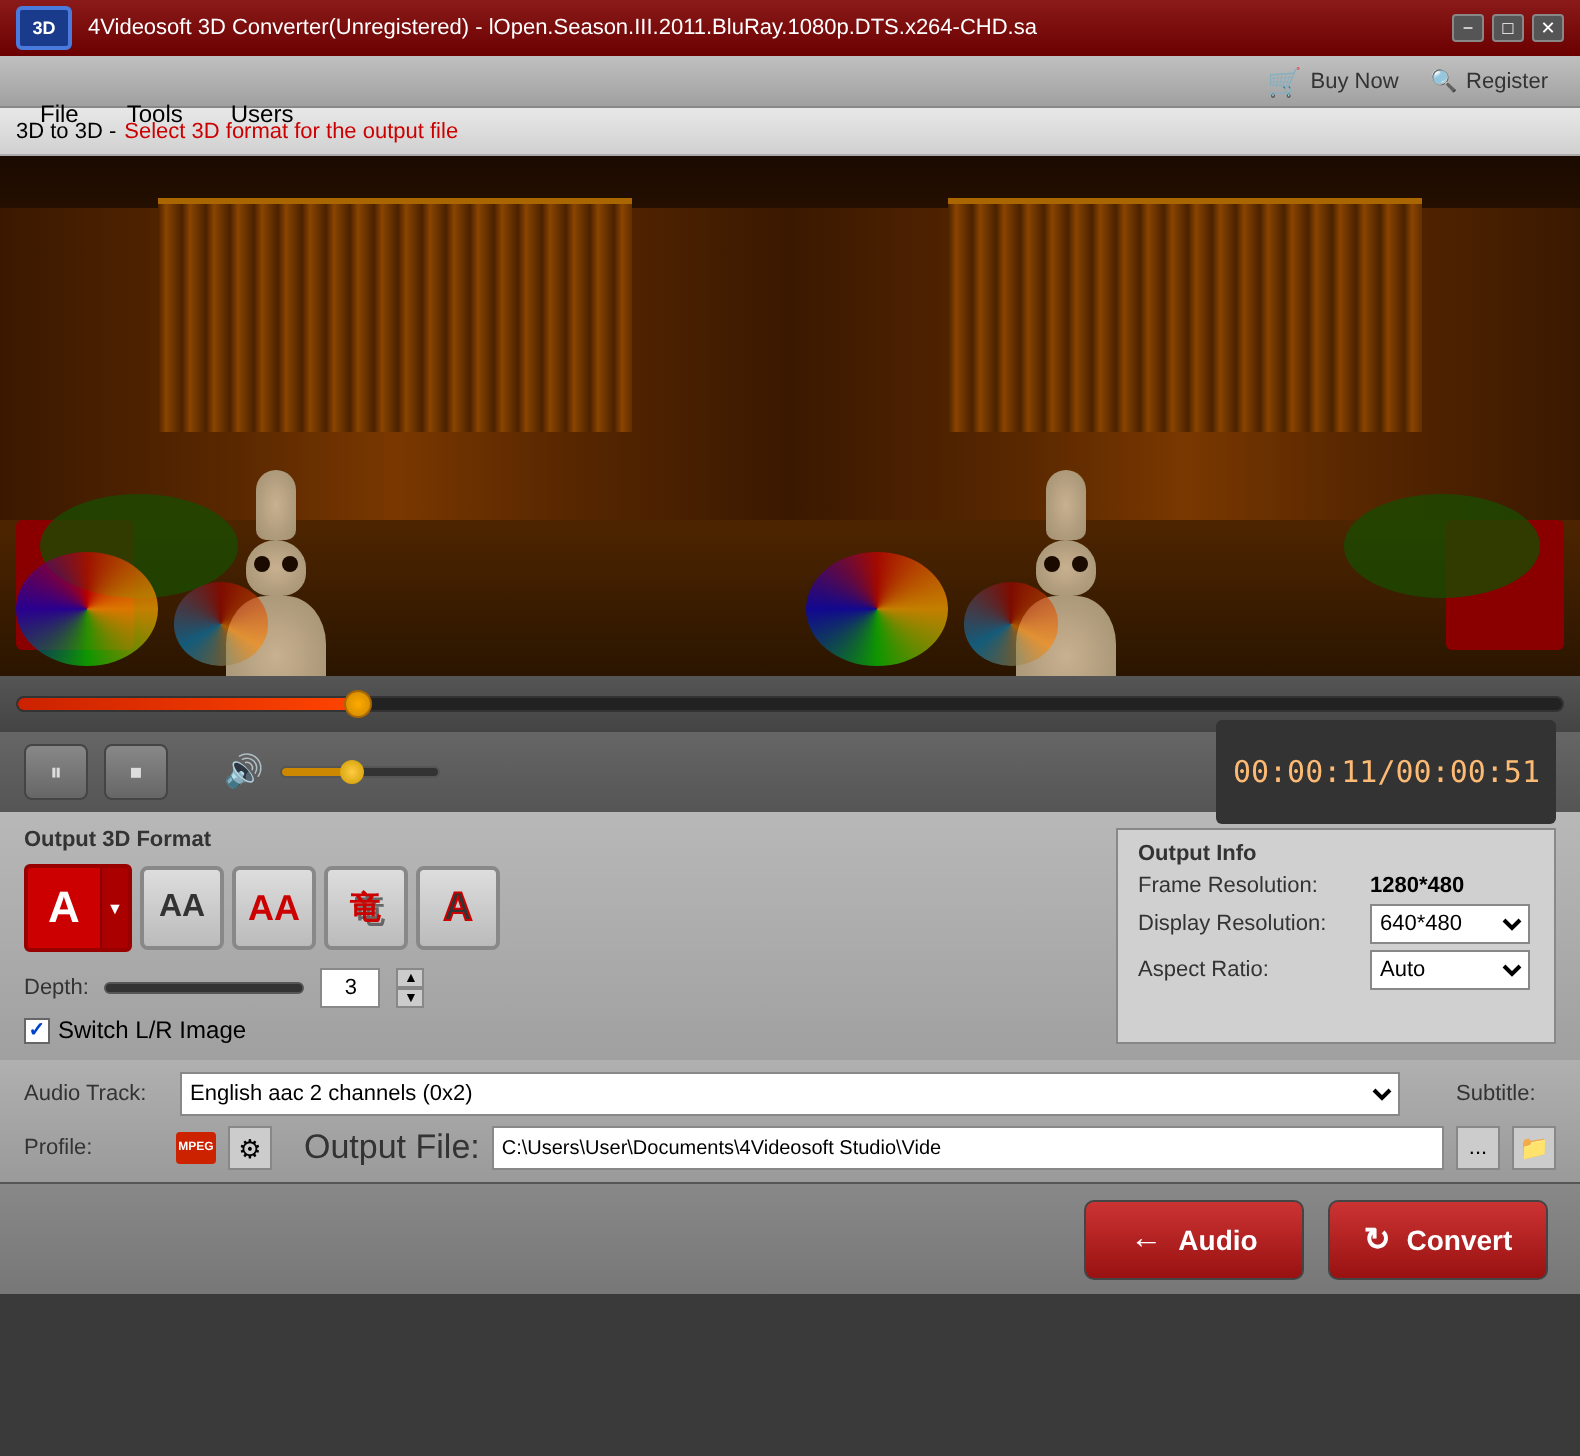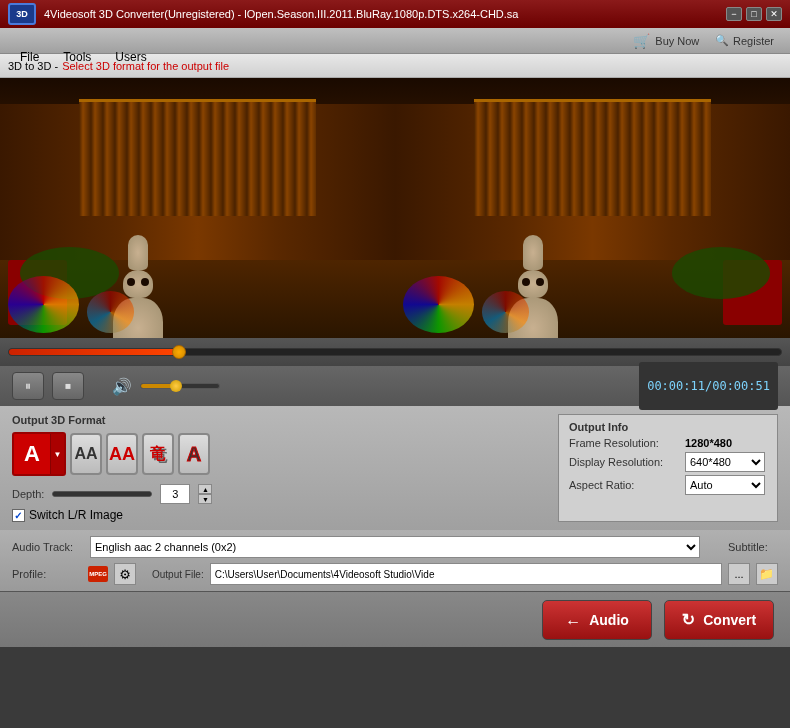--- a/index.html
+++ b/index.html
@@ -194,36 +194,36 @@
     }
     .volume-fill { height: 100%; background: #cc8800; border-radius: 3px; width: 45%; }
     .volume-thumb {
       position: absolute; top: 50%; transform: translateY(-50%);
       left: 45%; width: 12px; height: 12px;
       background: radial-gradient(circle, #ffcc44, #cc9900);
       border-radius: 50%; margin-left: -6px;
     }
     .time-display {
       margin-left: auto;
-      color: #7dd3fc; font-size: 12px; font-family: monospace;
+      color: #fdba74; font-size: 15px; font-family: monospace;
       background: #333; padding: 17px 8px; border-radius: 3px;
     }
 
     
     .settings-area {
       background: linear-gradient(to bottom, #b8b8b8, #a0a0a0);
       padding: 8px 12px;
       display: flex;
       gap: 12px;
     }
     .format-section { flex: 1; }
     .section-title { font-size: 11px; font-weight: bold; color: #333; margin-bottom: 6px; }
     .format-buttons { display: flex; gap: 4px; align-items: center; }
     .fmt-btn {
-      width: 32px; height: 42px;
+      width: 42px; height: 42px;
       border: 2px solid #888;
       border-radius: 4px;
       cursor: pointer;
       display: flex; align-items: center; justify-content: center;
       font-size: 18px; font-weight: bold;
       background: linear-gradient(to bottom, #ddd, #bbb);
     }
     .depth-row { display: flex; align-items: center; gap: 8px; }
     .depth-label { font-size: 11px; color: #333; }
     .depth-track {
@@ -263,21 +263,21 @@
     }
     .audio-row { display: flex; align-items: center; gap: 8px; margin-bottom: 5px; }
     .field-label { font-size: 11px; color: #333; min-width: 70px; }
     .field-select {
       height: 22px; font-size: 11px; border: 1px solid #888;
       background: white; cursor: pointer; flex: 1;
     }
     .subtitle-label { font-size: 11px; color: #333; min-width: 50px; }
     .profile-row { display: flex; align-items: center; gap: 6px; }
     .profile-icon { width: 20px; height: 16px; background: #cc2200; color: white; font-size: 7px; display:flex; align-items:center; justify-content:center; border-radius: 2px; font-weight: bold; }
-    .output-file-label { font-size: 10px; color: #333; }
+    .output-file-label { font-size: 17px; color: #333; }
     .output-file-input {
       height: 22px; font-size: 10px; border: 1px solid #888;
       background: white; flex: 1; padding: 0 4px;
     }
     .dots-btn { width: 22px; height: 22px; background: #ccc; border: 1px solid #888; cursor: pointer; font-size: 11px; display:flex; align-items:center; justify-content:center; }
     .folder-btn { width: 22px; height: 22px; background: #ccc; border: 1px solid #888; cursor: pointer; font-size: 12px; display:flex; align-items:center; justify-content:center; }
     .gear-btn { width: 22px; height: 22px; background: #ccc; border: 1px solid #888; cursor: pointer; font-size: 13px; display:flex; align-items:center; justify-content:center; }
 
     
     .action-bar {

